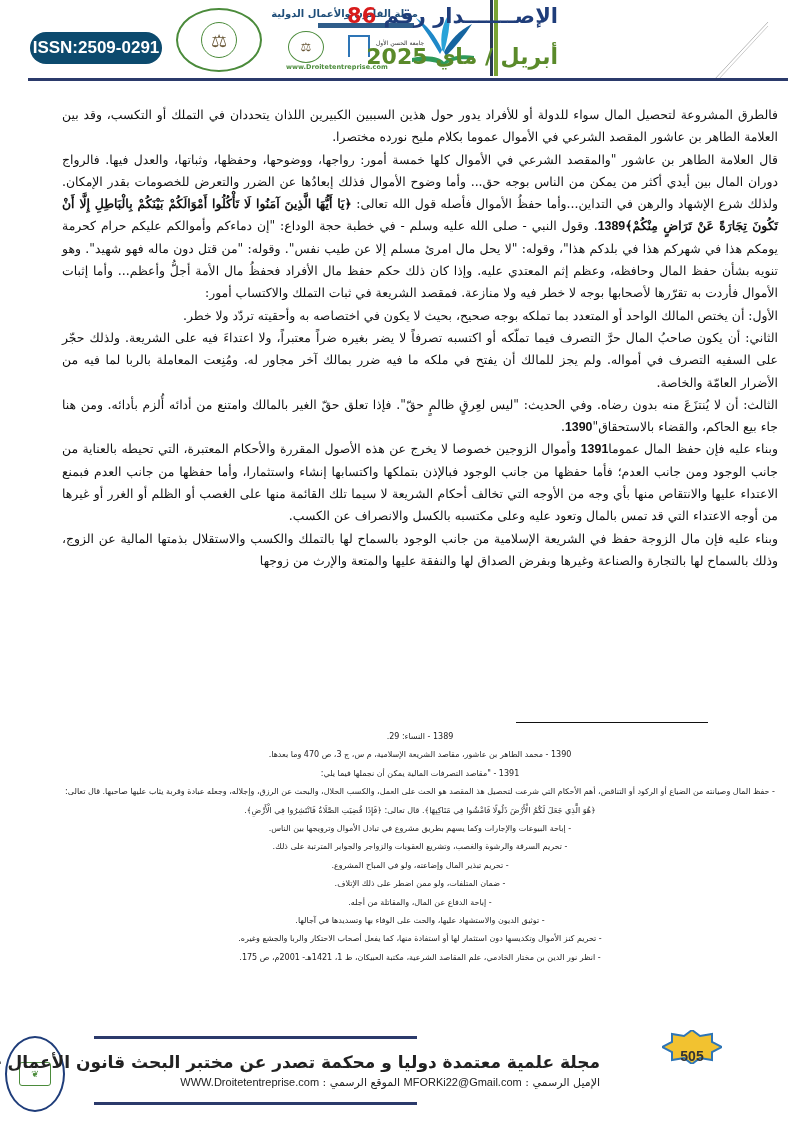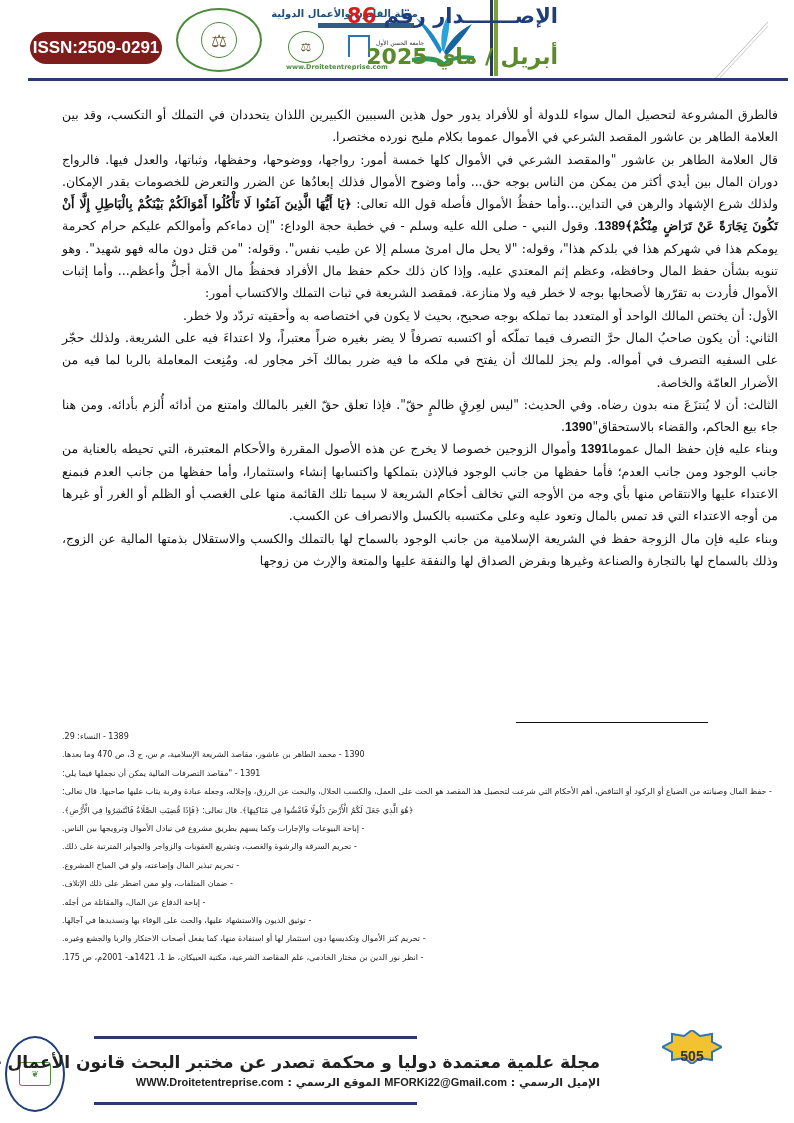--- a/index.html
+++ b/index.html
@@ -1,19 +1,19 @@
 <!DOCTYPE html>
 <html><head>
 <meta charset="utf-8">
 <style>
   html, body { margin:0; padding:0; background:#ffffff; }
   body { width:794px; height:1123px; position:relative; overflow:hidden; font-family:"DejaVu Sans", sans-serif; color:#111; }
   
   .header { position:absolute; left:0; top:0; width:794px; height:82px; }
-  .issn { position:absolute; left:30px; top:32px; width:132px; height:32px; background:#7f1d1d; border-radius:16px; color:#fff; font-family:"Liberation Sans", sans-serif; font-size:17px; font-weight:bold; display:flex; align-items:center; justify-content:center; }
+  .issn { position:absolute; left:30px; top:32px; width:132px; height:32px; background:#0c4a6e; border-radius:16px; color:#fff; font-family:"Liberation Sans", sans-serif; font-size:17px; font-weight:bold; display:flex; align-items:center; justify-content:center; }
   .seal1 { position:absolute; left:176px; top:8px; width:86px; height:64px; border-radius:50%; border:2px solid #4b8b3b; box-sizing:border-box; display:flex; align-items:center; justify-content:center; }
   .seal1 .inner { width:34px; height:34px; border-radius:50%; border:1px solid #4b8b3b; display:flex; align-items:center; justify-content:center; color:#6b5a3a; font-size:18px; }
   .journal-logo { position:absolute; left:284px; top:6px; width:190px; height:62px; }
   .jl-title { position:absolute; right:56px; top:2px; font-size:10px; font-weight:bold; color:#1f4e79; direction:rtl; font-family:"DejaVu Sans", sans-serif; white-space:nowrap; }
   .jl-bar { position:absolute; left:34px; top:17px; width:96px; height:5px; background:#2f5d8a; }
   .jl-seal { position:absolute; left:4px; top:25px; width:34px; height:30px; border-radius:50%; border:1px solid #4b8b3b; display:flex; align-items:center; justify-content:center; color:#6b5a3a; font-size:12px; }
   .jl-castle { position:absolute; left:64px; top:29px; width:22px; height:22px; border:2px solid #2e75b6; border-bottom:none; box-sizing:border-box; }
   .jl-uni { position:absolute; left:92px; top:33px; font-size:6px; color:#333; direction:rtl; white-space:nowrap; }
   .jl-web { position:absolute; left:2px; top:57px; font-size:6.5px; font-weight:bold; color:#4b8b3b; font-family:"DejaVu Sans", sans-serif; white-space:nowrap; }
   .jl-book { position:absolute; left:126px; top:4px; width:64px; height:58px; }
@@ -27,32 +27,32 @@
   .header-rule { position:absolute; left:28px; top:78px; width:760px; height:3px; background:#2b3a6b; }
 
   
   .main { position:absolute; left:62px; top:104px; width:716px; direction:rtl; text-align:justify; font-family:"DejaVu Serif", serif; font-size:12.4px; line-height:22.3px; color:#111; }
   .main p { margin:0; }
   .quran { font-weight:bold; }
   .fnref { font-weight:bold; font-family:"Liberation Sans", sans-serif; }
 
   
   .fn-rule { position:absolute; left:516px; top:722px; width:192px; height:1px; background:#111; }
-  .footnotes { position:absolute; left:62px; top:728px; width:716px; direction:rtl; text-align:left; font-family:"DejaVu Sans", sans-serif; font-size:8px; line-height:18.4px; color:#222; }
+  .footnotes { position:absolute; left:62px; top:728px; width:716px; direction:rtl; text-align:center; font-family:"DejaVu Sans", sans-serif; font-size:8px; line-height:18.4px; color:#222; }
   .footnotes div { margin:0; }
 
   
   .footer-seal { position:absolute; left:5px; top:1036px; width:60px; height:76px; border-radius:50%; border:2px solid #1f3d7a; box-sizing:border-box; display:flex; align-items:center; justify-content:center; }
   .footer-seal .inner { width:30px; height:22px; border:1px solid #4b8b3b; border-radius:3px; font-size:9px; color:#4b8b3b; display:flex; align-items:center; justify-content:center; }
   .footer-rule-top { position:absolute; left:94px; top:1036px; width:323px; height:3px; background:#2b3a6b; }
   .footer-rule-bot { position:absolute; left:94px; top:1102px; width:323px; height:3px; background:#2b3a6b; }
   .page-badge { position:absolute; left:662px; top:1030px; width:60px; height:34px; }
   .page-num { position:absolute; left:662px; top:1035px; width:60px; height:41px; display:flex; align-items:center; justify-content:center; font-family:"Liberation Sans", sans-serif; font-weight:bold; font-size:14px; color:#333; }
   .footer-line1 { position:absolute; right:194px; top:1052px; direction:rtl; white-space:nowrap; font-family:"DejaVu Sans", sans-serif; font-weight:bold; font-size:17px; color:#222; }
-  .footer-line2 { position:absolute; right:194px; top:1076px; direction:rtl; white-space:nowrap; font-family:"DejaVu Sans", sans-serif; font-weight:bold; font-size:11px; color:#222; }
+  .footer-line2 { position:absolute; right:194px; top:1076px; direction:rtl; white-space:nowrap; font-family:"DejaVu Sans", sans-serif; font-weight:normal; font-size:11px; color:#222; }
   .footer-line2 .ltr { direction:ltr; unicode-bidi:embed; font-family:"Liberation Sans", sans-serif; }
 </style>
 </head>
 <body>
 
 <div class="header">
   <div class="issn">ISSN:2509-0291</div>
 
   <div class="seal1">
     <div class="inner">⚖</div>

